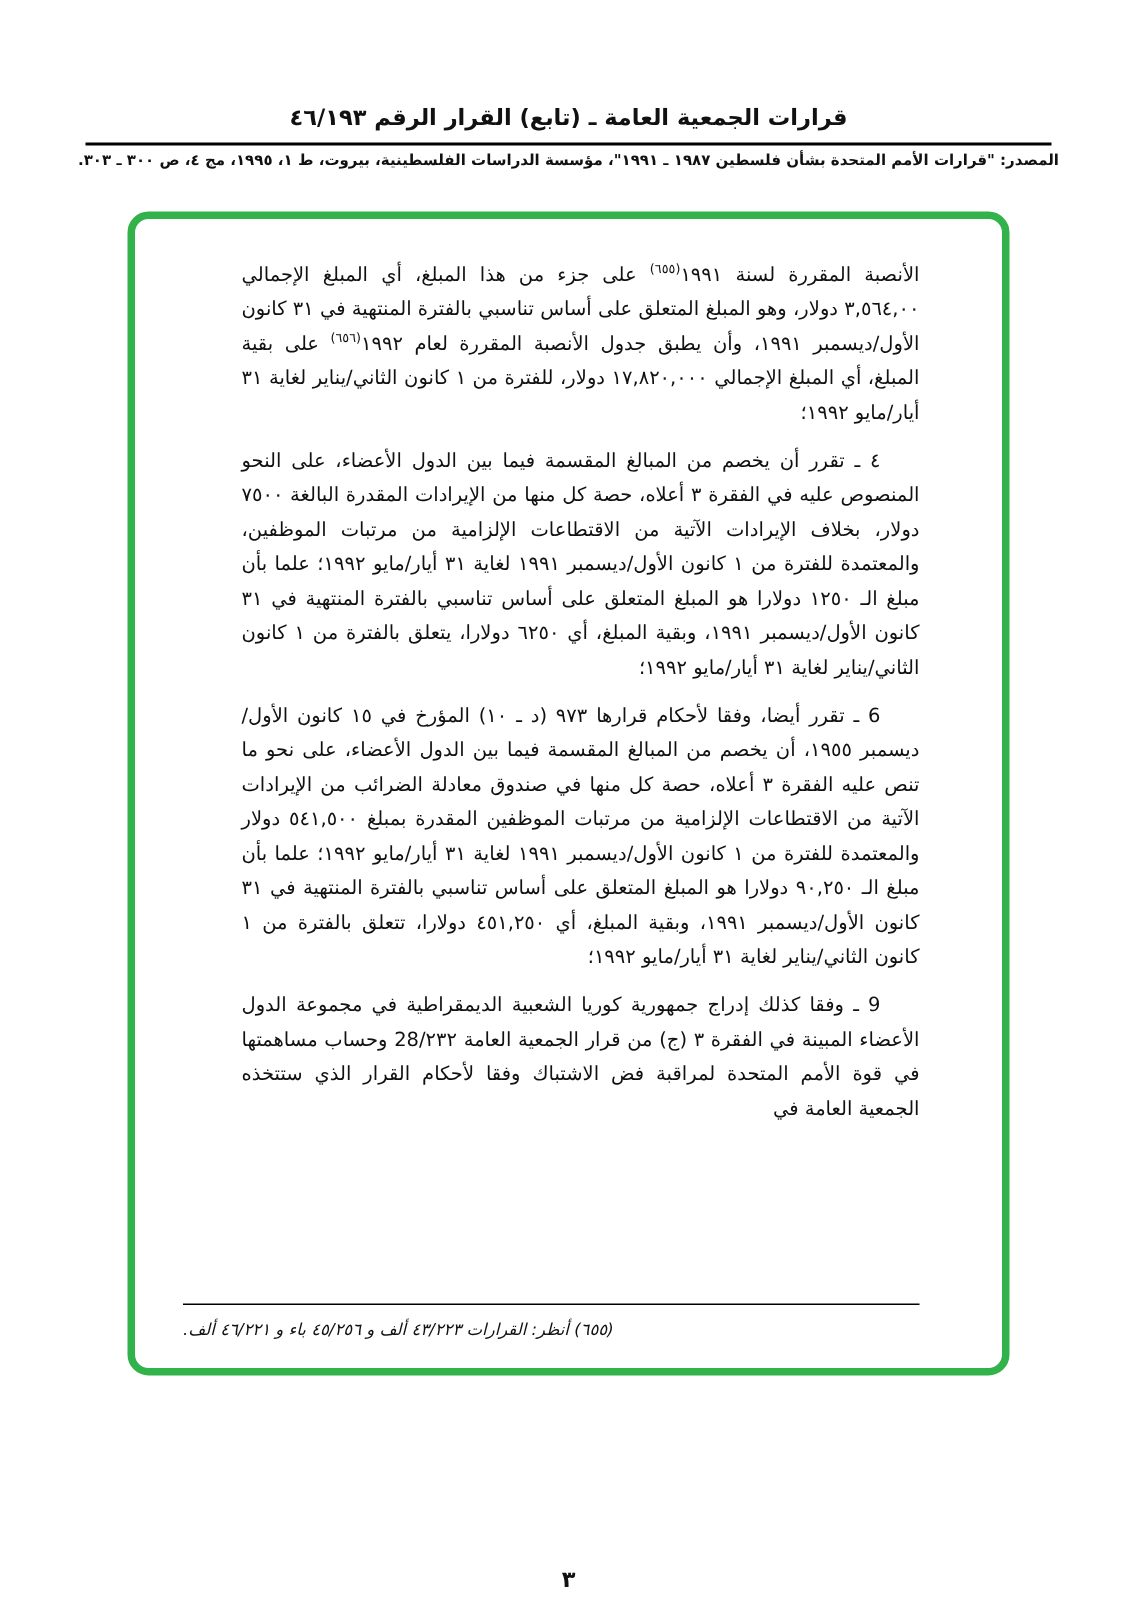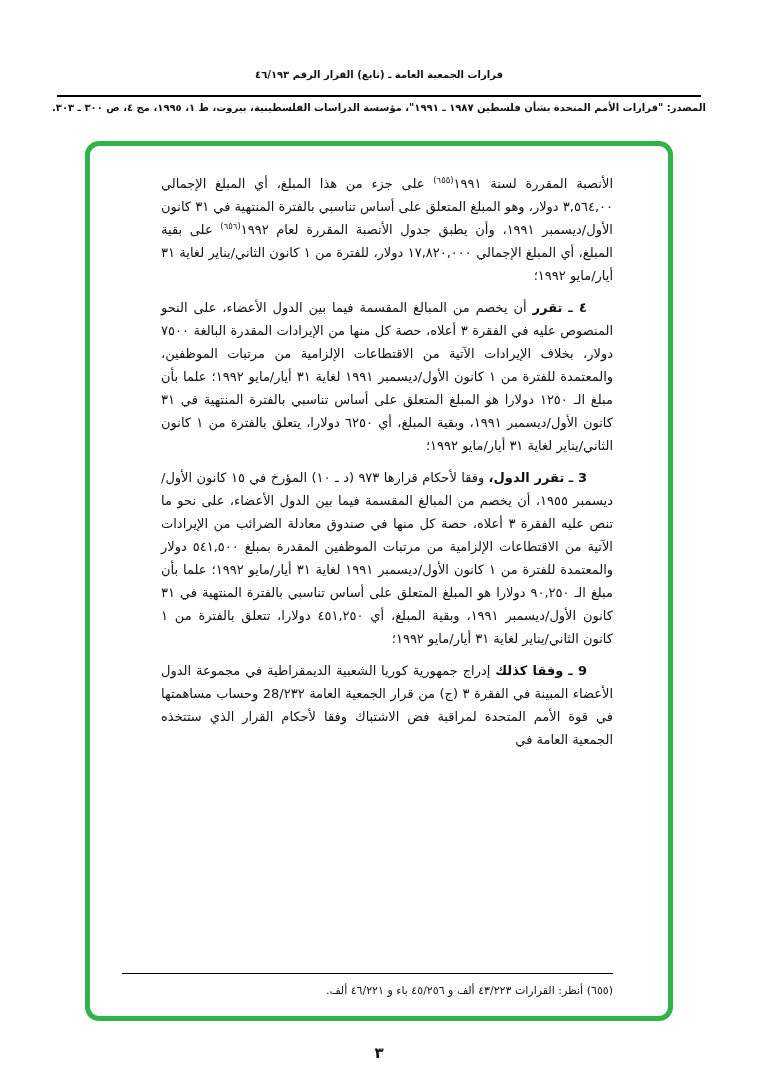--- a/index.html
+++ b/index.html
@@ -7,63 +7,63 @@
     width: 758px; height: 1078px;
     background: #ffffff;
     font-family: "DejaVu Sans", sans-serif;
     color: #111111;
     position: relative;
     overflow: hidden;
   }
   .header-title {
     position: absolute; top: 69px; left: 0; width: 758px;
     text-align: center; direction: rtl;
-    font-size: 10px; font-weight: 700;
+    font-size: 15px; font-weight: 700;
     letter-spacing: 0.2px;
   }
   .header-rule {
     position: absolute; top: 95px; left: 57px; width: 644px;
     border-top: 2px solid #000000; height: 0;
   }
   .source-line {
     position: absolute; top: 101px; left: 40px; width: 678px;
     direction: rtl; text-align: center;
     font-size: 10px; font-weight: 700;
     line-height: 14px;
   }
   .green-box {
     position: absolute; left: 85px; top: 141px;
-    width: 588px; height: 880px;
+    width: 588px; height: 776px;
     border: 5px solid #32b24a;
     border-radius: 14px;
     background: #ffffff;
     box-sizing: border-box;
   }
   .content {
     position: absolute; top: 26px; right: 55px; width: 452px;
     direction: rtl; text-align: justify;
     font-size: 13px; line-height: 23px;
   }
   .para { margin: 0 0 9px 0; }
   .item { text-indent: 26px; }
-  .item-num { font-weight: 700; }
-  .item-bold { font-weight: 700; }
+  .item-num { font-weight: 400; }
+  .item-bold { font-weight: 400; }
   .fn-ref {
     font-size: 8.5px; vertical-align: super; line-height: 0;
   }
   .footnotes-block {
     position: absolute; bottom: 16px; right: 55px; left: 32px;
     direction: rtl;
   }
   .footnote-sep {
     border-top: 1.5px solid #000000; height: 0;
     margin-bottom: 7px;
   }
   .footnote {
-    font-size: 11px; line-height: 19px; text-align: right;
+    font-size: 11px; line-height: 19px; text-align: left; font-style: italic;
   }
   .fn-marker { }
   .page-number {
     position: absolute; bottom: 16px; left: 0; width: 758px;
     text-align: center; font-size: 15px; font-weight: 700;
   }
 </style>
 </head>
 <body>
 
@@ -81,22 +81,22 @@
 
       <p class="para"><span>الأنصبة المقررة لسنة ١٩٩١</span><sup class="fn-ref">(٦٥٥)</sup><span> على جزء من هذا المبلغ، أي المبلغ الإجمالي ٣,٥٦٤,٠٠ دولار، وهو المبلغ المتعلق على أساس تناسبي بالفترة المنتهية في ٣١ كانون الأول/ديسمبر ١٩٩١، وأن يطبق جدول الأنصبة المقررة لعام ١٩٩٢</span><sup class="fn-ref">(٦٥٦)</sup><span> على بقية المبلغ، أي المبلغ الإجمالي ١٧,٨٢٠,٠٠٠ دولار، للفترة من ١ كانون الثاني/يناير لغاية ٣١ أيار/مايو ١٩٩٢؛</span></p>
 
       <p class="para item">
         <span class="item-num">٤ ـ</span>
         <span class="item-bold">تقرر</span>
         <span>أن يخصم من المبالغ المقسمة فيما بين الدول الأعضاء، على النحو المنصوص عليه في الفقرة ٣ أعلاه، حصة كل منها من الإيرادات المقدرة البالغة ٧٥٠٠ دولار، بخلاف الإيرادات الآتية من الاقتطاعات الإلزامية من مرتبات الموظفين، والمعتمدة للفترة من ١ كانون الأول/ديسمبر ١٩٩١ لغاية ٣١ أيار/مايو ١٩٩٢؛ علما بأن مبلغ الـ ١٢٥٠ دولارا هو المبلغ المتعلق على أساس تناسبي بالفترة المنتهية في ٣١ كانون الأول/ديسمبر ١٩٩١، وبقية المبلغ، أي ٦٢٥٠ دولارا، يتعلق بالفترة من ١ كانون الثاني/يناير لغاية ٣١ أيار/مايو ١٩٩٢؛</span>
       </p>
 
       <p class="para item">
-        <span class="item-num">3 ـ</span>
-        <span class="item-bold">تقرر الدول،</span>
+        <span class="item-num">6 ـ</span>
+        <span class="item-bold">تقرر أيضا،</span>
         <span>وفقا لأحكام قرارها ٩٧٣ (د ـ ١٠) المؤرخ في ١٥ كانون الأول/ديسمبر ١٩٥٥، أن يخصم من المبالغ المقسمة فيما بين الدول الأعضاء، على نحو ما تنص عليه الفقرة ٣ أعلاه، حصة كل منها في صندوق معادلة الضرائب من الإيرادات الآتية من الاقتطاعات الإلزامية من مرتبات الموظفين المقدرة بمبلغ ٥٤١,٥٠٠ دولار والمعتمدة للفترة من ١ كانون الأول/ديسمبر ١٩٩١ لغاية ٣١ أيار/مايو ١٩٩٢؛ علما بأن مبلغ الـ ٩٠,٢٥٠ دولارا هو المبلغ المتعلق على أساس تناسبي بالفترة المنتهية في ٣١ كانون الأول/ديسمبر ١٩٩١، وبقية المبلغ، أي ٤٥١,٢٥٠ دولارا، تتعلق بالفترة من ١ كانون الثاني/يناير لغاية ٣١ أيار/مايو ١٩٩٢؛</span>
       </p>
 
       <p class="para item">
         <span class="item-num">9 ـ</span>
         <span class="item-bold">وفقا كذلك</span>
         <span>إدراج جمهورية كوريا الشعبية الديمقراطية في مجموعة الدول الأعضاء المبينة في الفقرة ٣ (ج) من قرار الجمعية العامة 28/٢٣٢ وحساب مساهمتها في قوة الأمم المتحدة لمراقبة فض الاشتباك وفقا لأحكام القرار الذي ستتخذه الجمعية العامة في</span>
       </p>
 
     </div>

